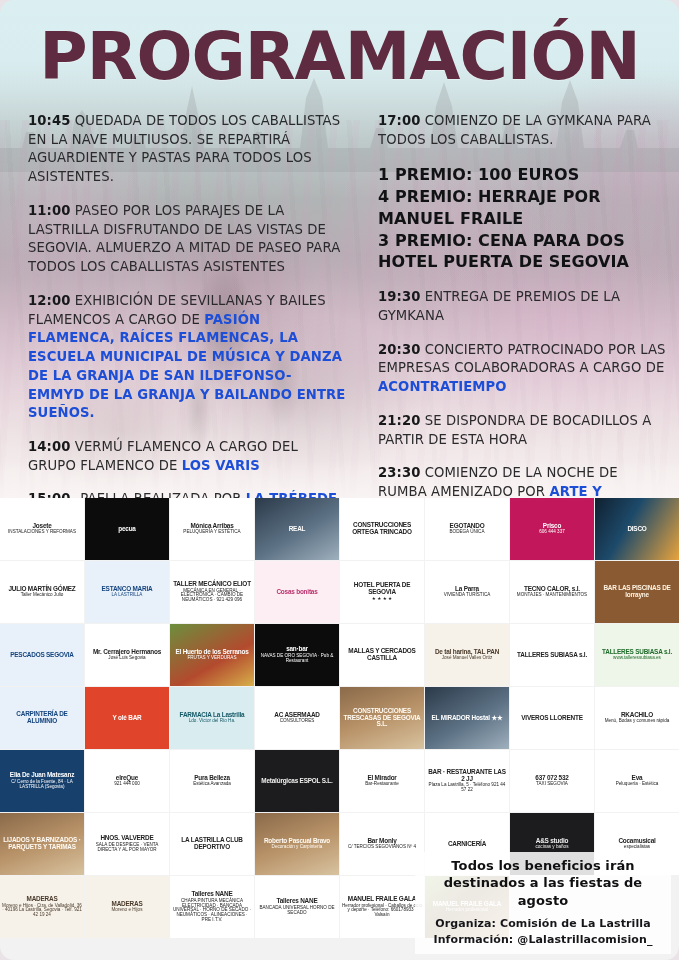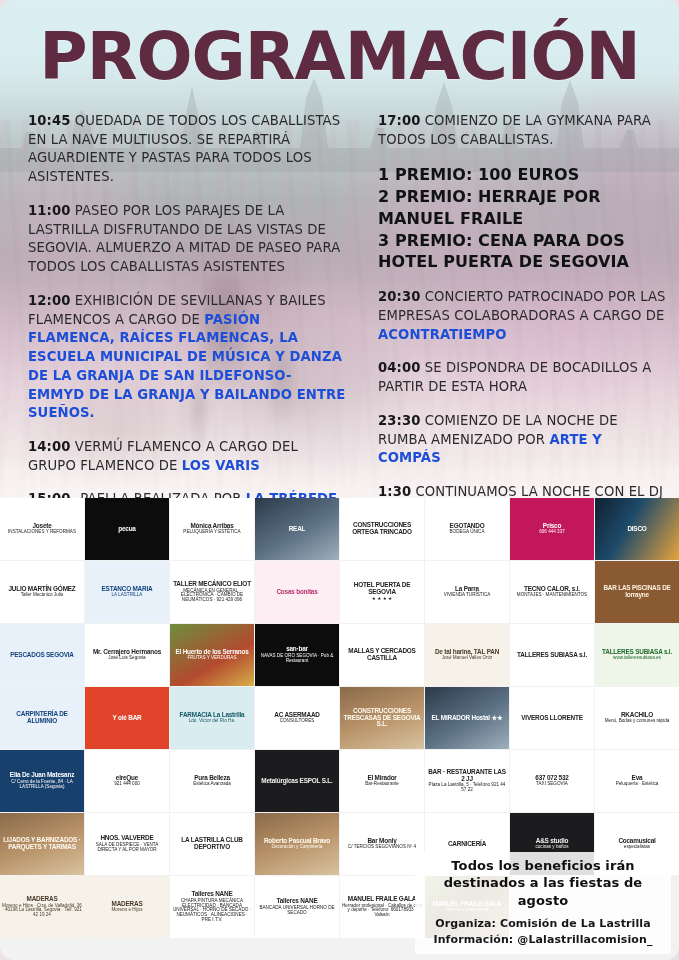--- a/index.html
+++ b/index.html
@@ -203,28 +203,31 @@
         <p><span class="t">15:00-</span><span> PAELLA REALIZADA POR </span><b>LA TRÉBEDE</b></p>
       </div>
     </div>
 
     <div class="col col-right">
       <div class="entry">
         <p><span class="t">17:00</span><span> COMIENZO DE LA GYMKANA PARA TODOS LOS CABALLISTAS.</span></p>
       </div>
       <div class="prizes">
         <p>1 PREMIO: 100 EUROS</p>
-        <p>2 PREMIO: HERRAJE POR MANUEL FRAILE</p>
+        <p>4 PREMIO: HERRAJE POR MANUEL FRAILE</p>
         <p>3 PREMIO: CENA PARA DOS HOTEL PUERTA DE SEGOVIA</p>
       </div>
       <div class="entry">
+        <p><span class="t">19:30</span><span> ENTREGA DE PREMIOS DE LA GYMKANA</span></p>
+      </div>
+      <div class="entry">
         <p><span class="t">20:30</span><span> CONCIERTO PATROCINADO POR LAS EMPRESAS COLABORADORAS A CARGO DE </span><b>ACONTRATIEMPO</b></p>
       </div>
       <div class="entry">
-        <p><span class="t">04:00</span><span> SE DISPONDRA DE BOCADILLOS A PARTIR DE ESTA HORA</span></p>
+        <p><span class="t">21:20</span><span> SE DISPONDRA DE BOCADILLOS A PARTIR DE ESTA HORA</span></p>
       </div>
       <div class="entry">
         <p><span class="t">23:30</span><span> COMIENZO DE LA NOCHE DE RUMBA AMENIZADO POR </span><b>ARTE Y COMPÁS</b></p>
       </div>
       <div class="entry">
         <p><span class="t">1:30</span><span> CONTINUAMOS LA NOCHE CON  EL DJ DE MODA: </span><b>DJ OCAÑA</b></p>
       </div>
     </div>
 
   </div>

